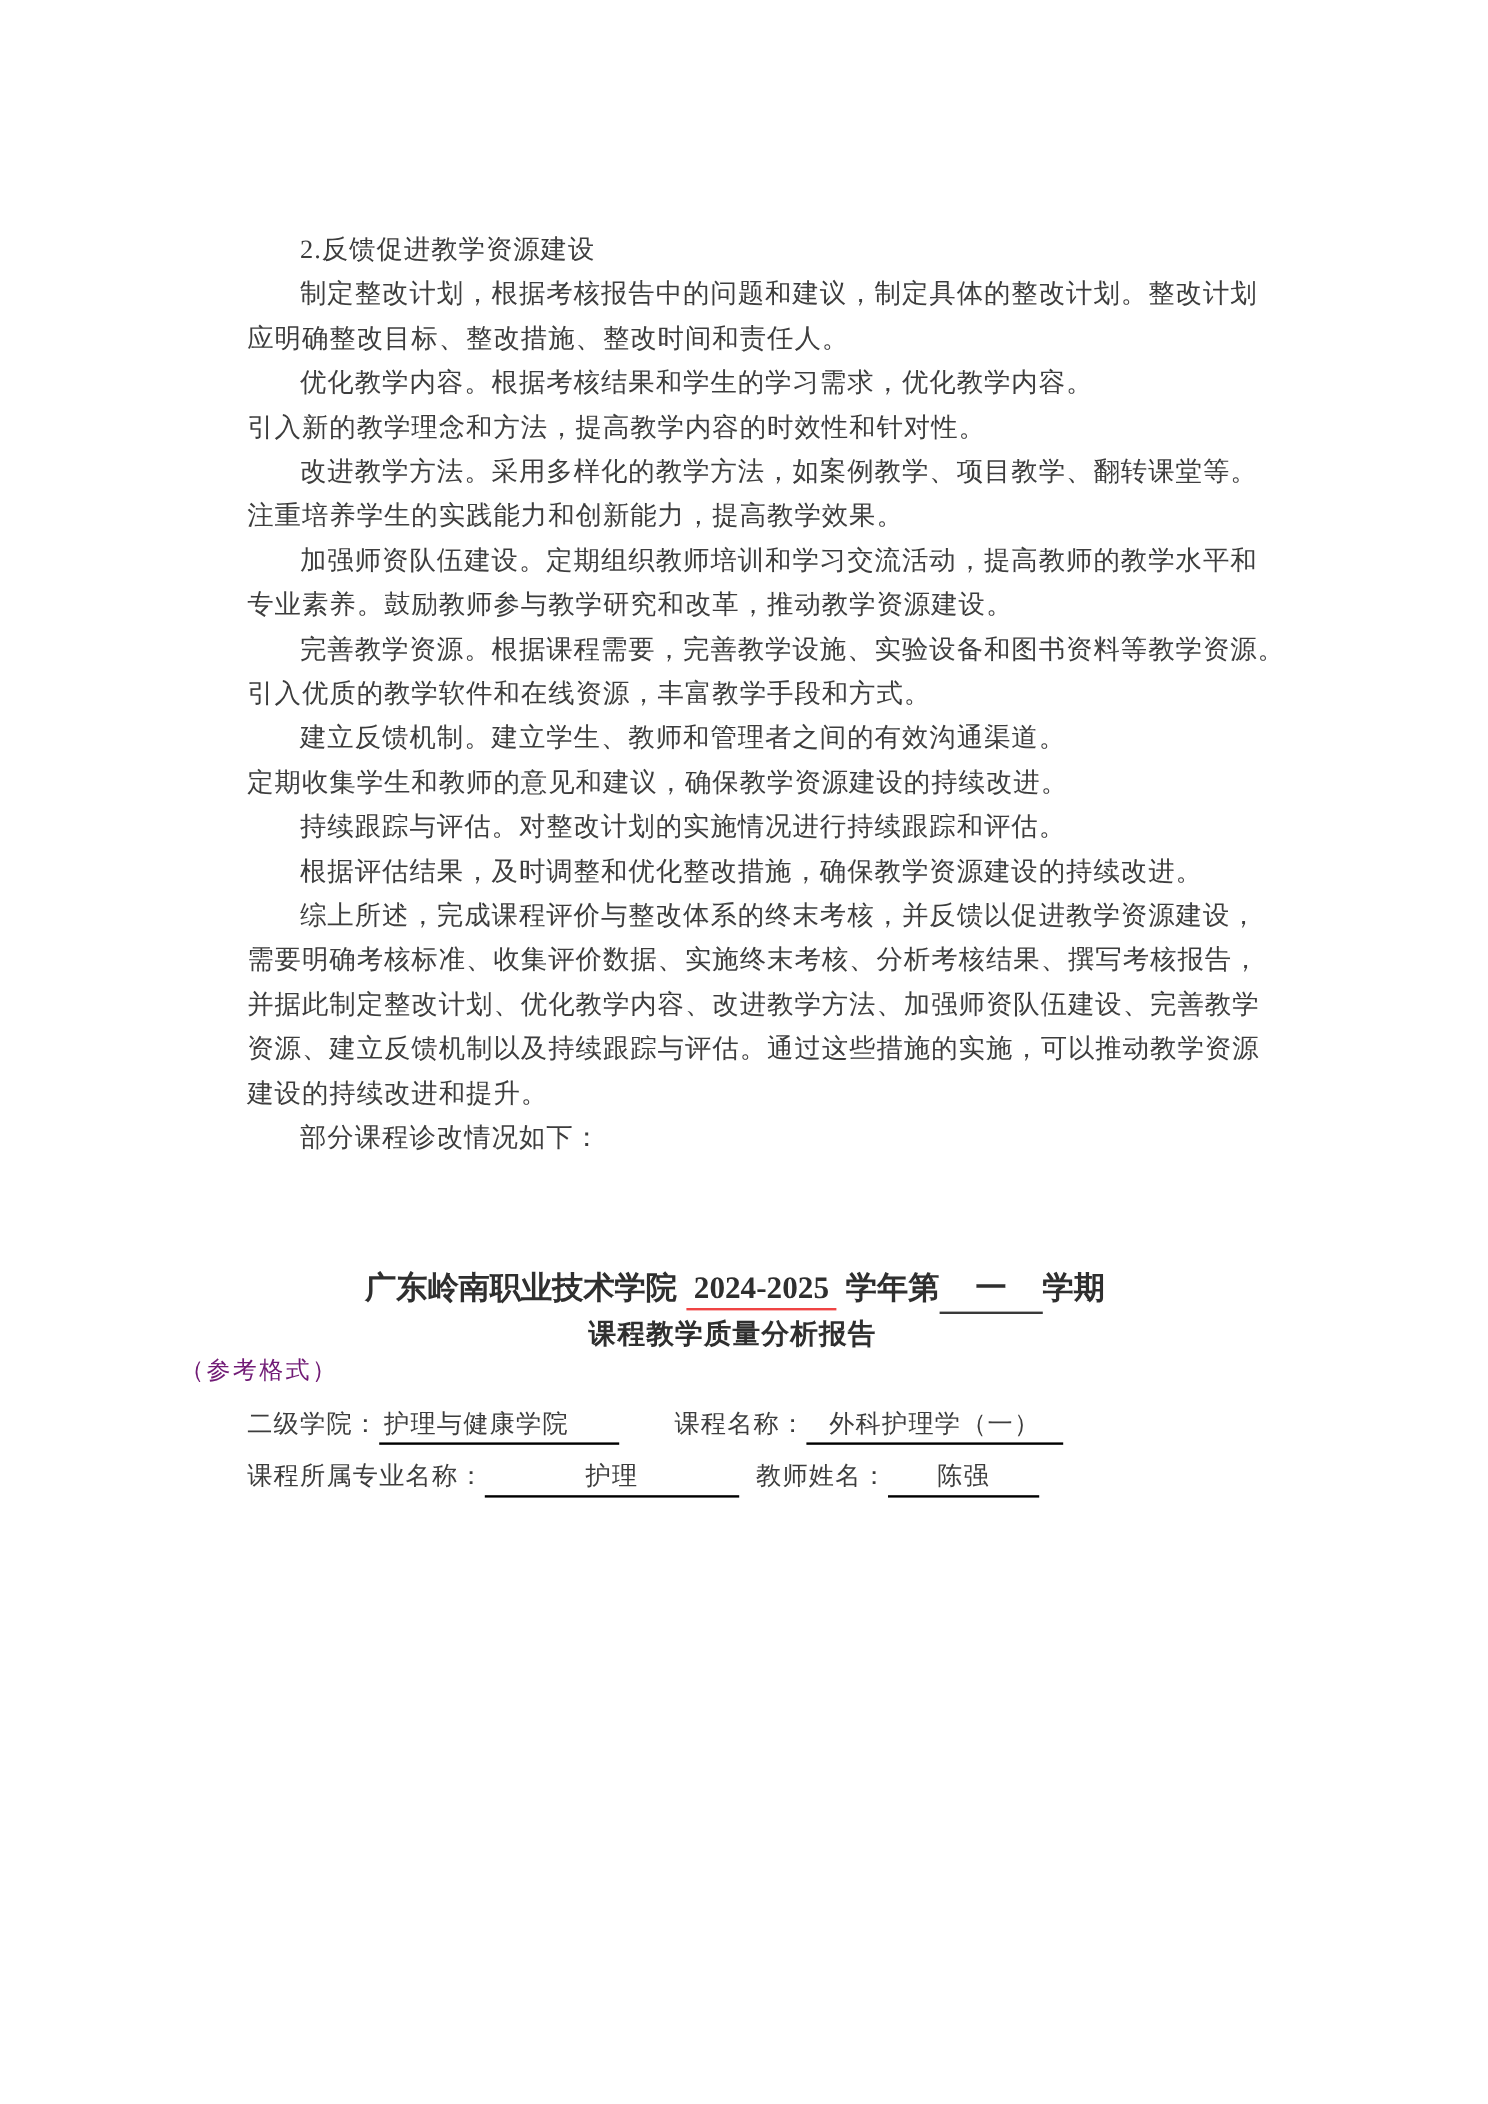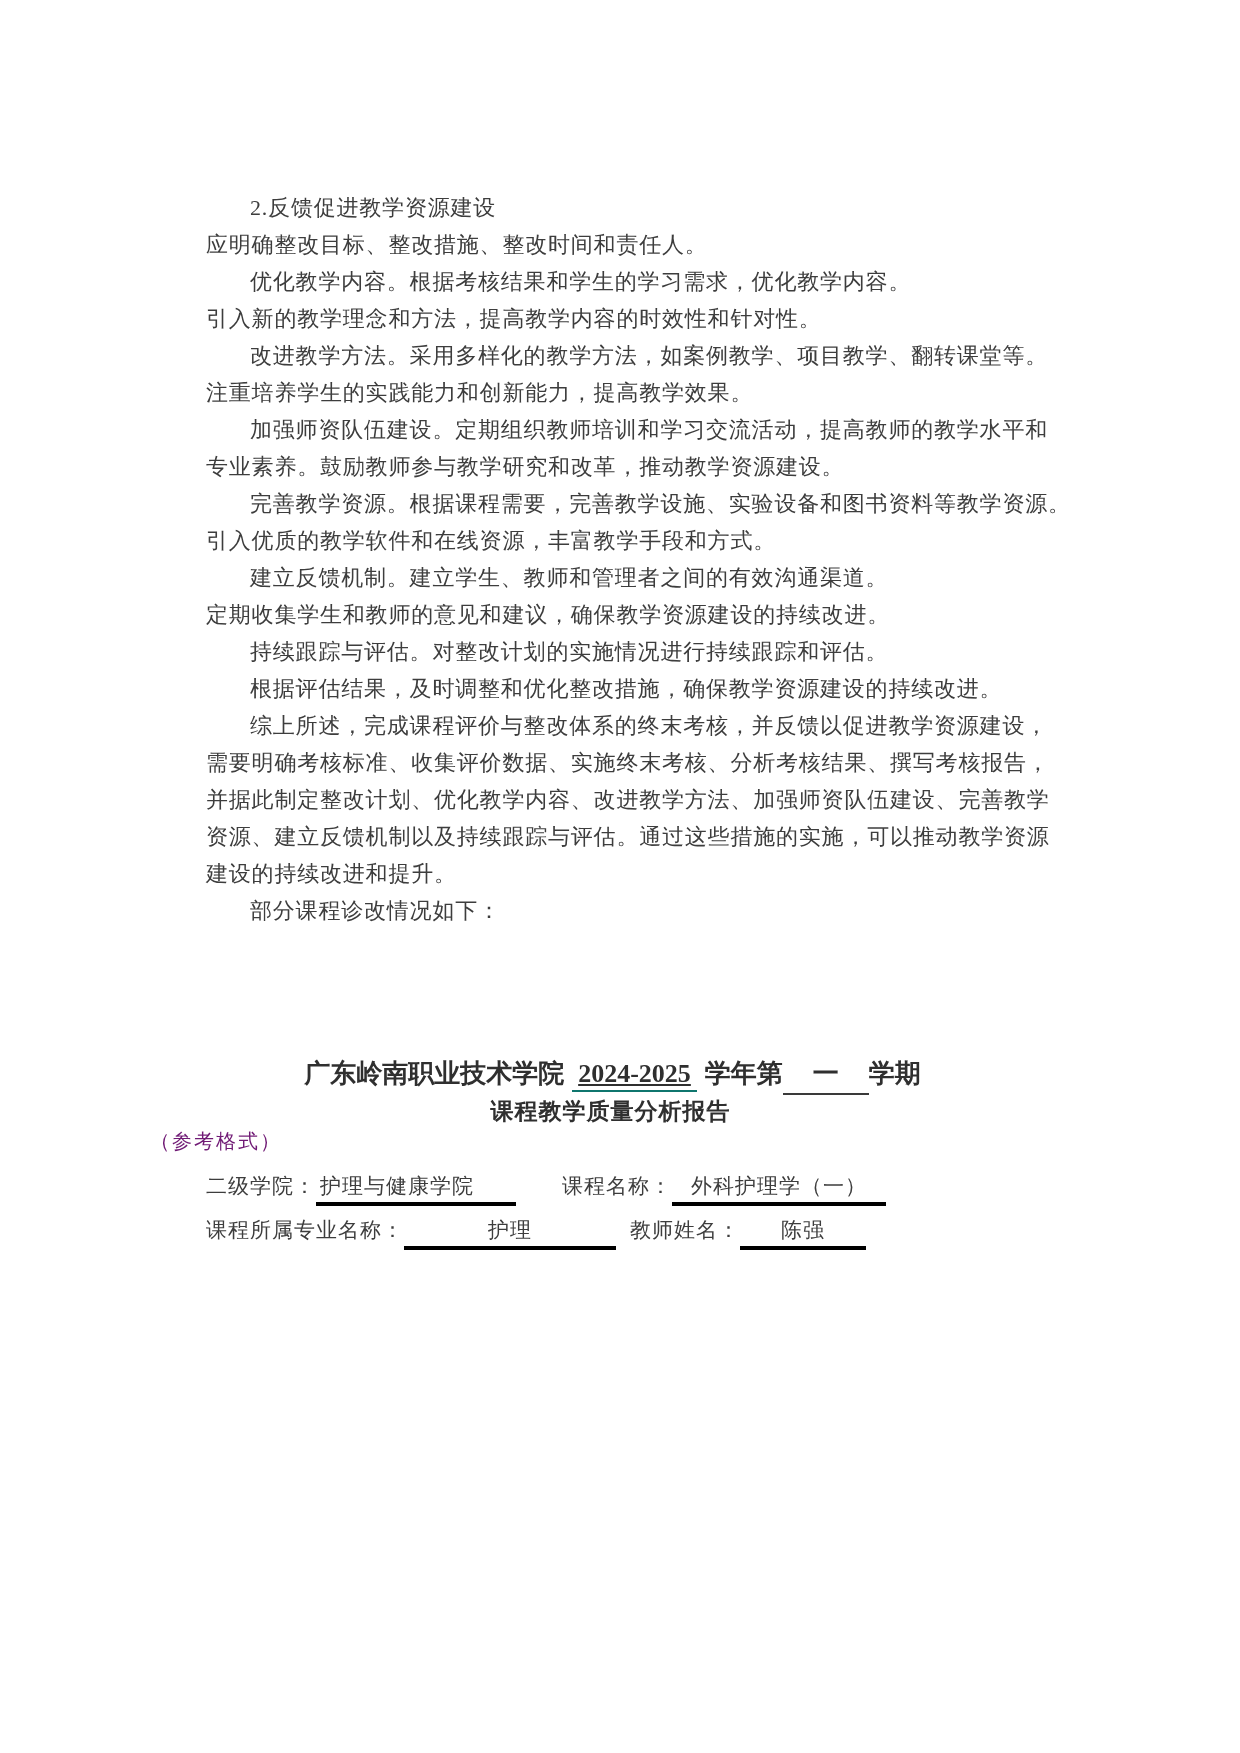--- a/index.html
+++ b/index.html
@@ -44,23 +44,22 @@
     font-size: 26px;
     color: #2f2f2f;
     white-space: nowrap;
   }
   .report-title .sep {
     display: inline-block;
     width: 8px;
   }
   .u-year {
     font-weight: bold;
-    border-bottom: 2px solid #0f766e;
+    border-bottom: 2px solid #ef4444;
     padding: 0 6px 2px 6px;
-    text-decoration: underline;
   }
   .u-blank {
     display: inline-block;
     min-width: 86px;
     text-align: center;
     border-bottom: 2px solid #3a3a3a;
     padding-bottom: 2px;
   }
   .report-subtitle {
     position: absolute;
@@ -89,21 +88,21 @@
     left: 206px;
     white-space: nowrap;
     font-size: 21px;
     color: #3d3d3d;
   }
   .form-row.row1 { top: 1172px; }
   .form-row.row2 { top: 1216px; }
   .form-row .label { letter-spacing: 1px; }
   .form-row .u-val {
     display: inline-block;
-    border-bottom: 4px solid #000000;
+    border-bottom: 2px solid #000000;
     padding-bottom: 2px;
     letter-spacing: 1px;
   }
   .u-val.college {
     min-width: 196px;
     text-align: left;
     padding-left: 4px;
   }
   .label.gap1 { margin-left: 46px; margin-top: 20px; }
   .u-val.course {
@@ -120,20 +119,21 @@
     text-align: center;
   }
 </style>
 </head>
 <body>
 
 <div class="page">
 
   <div class="body-text" id="bodyLines">
       <div class="line indent">2.反馈促进教学资源建设</div>
+      <div class="line indent">制定整改计划，根据考核报告中的问题和建议，制定具体的整改计划。整改计划</div>
       <div class="line">应明确整改目标、整改措施、整改时间和责任人。</div>
       <div class="line indent">优化教学内容。根据考核结果和学生的学习需求，优化教学内容。</div>
       <div class="line">引入新的教学理念和方法，提高教学内容的时效性和针对性。</div>
       <div class="line indent">改进教学方法。采用多样化的教学方法，如案例教学、项目教学、翻转课堂等。</div>
       <div class="line">注重培养学生的实践能力和创新能力，提高教学效果。</div>
       <div class="line indent">加强师资队伍建设。定期组织教师培训和学习交流活动，提高教师的教学水平和</div>
       <div class="line">专业素养。鼓励教师参与教学研究和改革，推动教学资源建设。</div>
       <div class="line indent">完善教学资源。根据课程需要，完善教学设施、实验设备和图书资料等教学资源。</div>
       <div class="line">引入优质的教学软件和在线资源，丰富教学手段和方式。</div>
       <div class="line indent">建立反馈机制。建立学生、教师和管理者之间的有效沟通渠道。</div>

